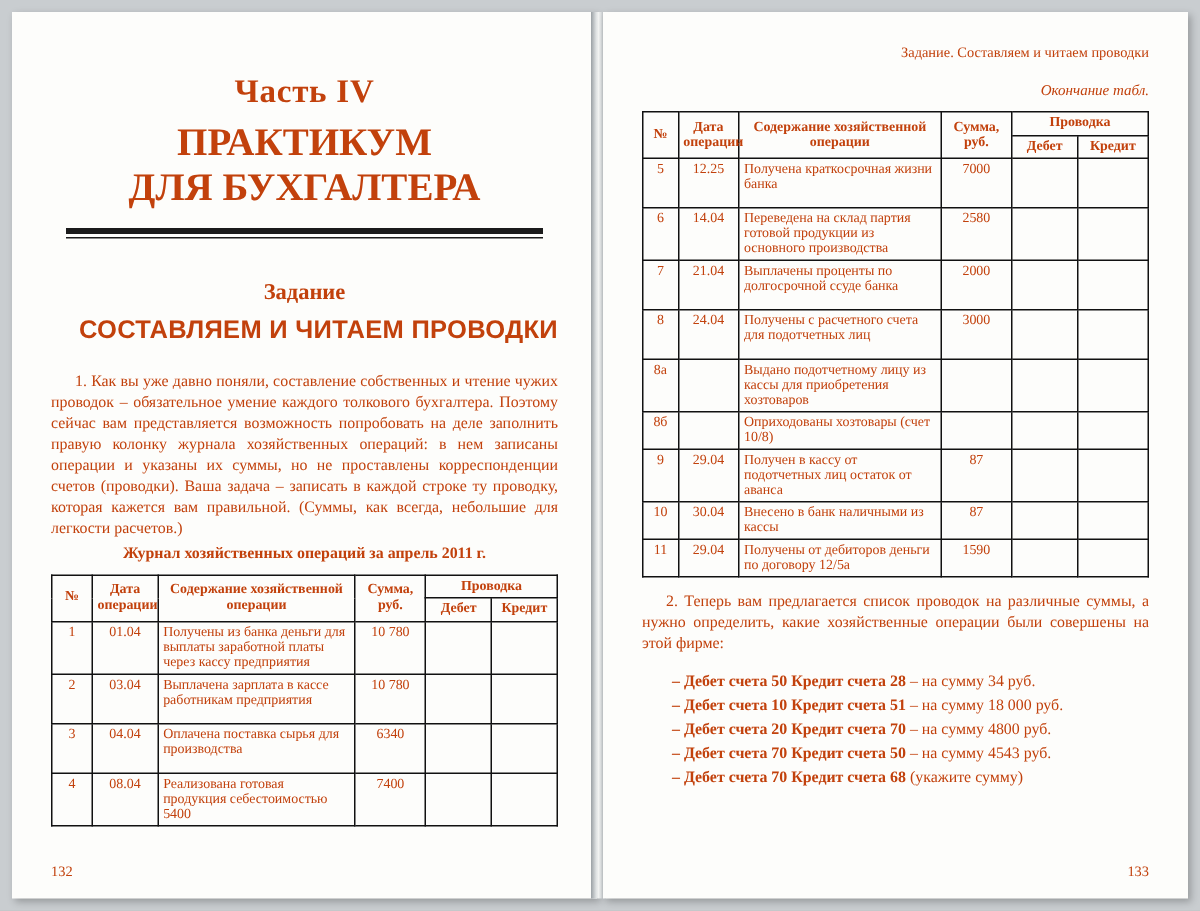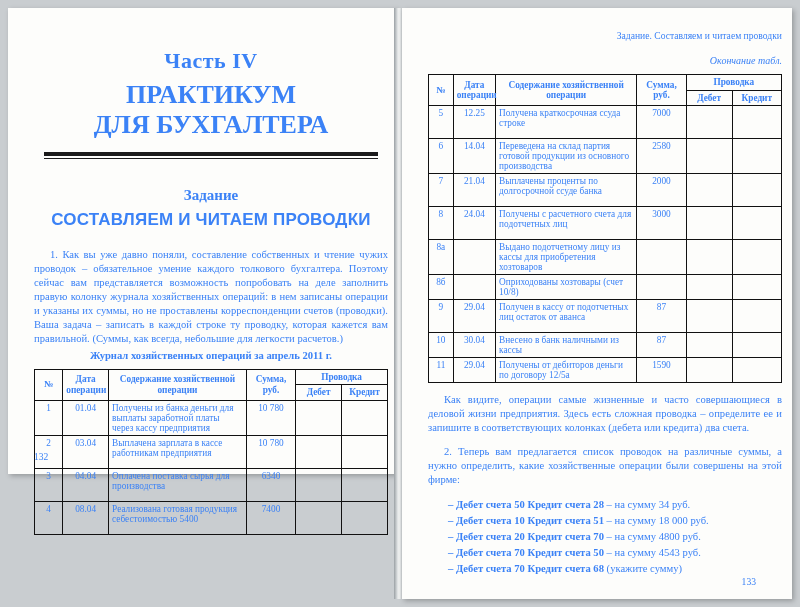--- a/index.html
+++ b/index.html
@@ -16,44 +16,44 @@
     font-family: "Liberation Serif", serif;
   }
   .sheet {
     position: absolute;
     background: #fdfdfb;
   }
   .left-sheet {
     left: 8px;
     top: 8px;
     width: 390px;
-    height: 466px;
+    height: 591px;
     box-shadow: 2px 2px 5px rgba(0,0,0,0.25);
   }
   .right-sheet {
     left: 402px;
     top: 8px;
     width: 390px;
     height: 591px;
     box-shadow: 2px 2px 5px rgba(0,0,0,0.25);
   }
   .gutter {
     position: absolute;
     left: 394px;
     top: 8px;
     width: 10px;
     height: 591px;
     background: linear-gradient(to right, #9aa0a4 0%, #dfe2e3 35%, #f2f3f2 50%, #dfe2e3 65%, #9aa0a4 100%);
   }
   .inner {
     position: absolute;
     left: 0; top: 0; right: 0; bottom: 0;
-    padding: 22px 10px 18px 26px;
+    padding: 22px 26px 18px 26px;
     box-sizing: border-box;
-    color: #3b82f6;
+    color: #c2410c;
   }
   
   .part-title {
     text-align: center;
     font-weight: bold;
     font-size: 22px;
     letter-spacing: 0.5px;
     margin-top: 18px;
   }
   .part-head1 {
@@ -79,21 +79,21 @@
     background: #1b1b1b;
     margin: 0 10px 0 10px;
   }
   .task-word {
     text-align: center;
     font-weight: bold;
     font-size: 15px;
     margin-top: 28px;
   }
   .task-title {
-    text-align: center;
+    text-align: right;
     font-weight: bold;
     font-size: 17px;
     font-family: "Liberation Sans", sans-serif;
     margin-top: 6px;
     letter-spacing: 0.2px;
   }
   .body-par {
     font-size: 10.6px;
     line-height: 1.32;
     text-align: justify;
@@ -157,21 +157,21 @@
     padding-left: 20px;
   }
   .bullets b { font-weight: bold; }
   .ital { }
   .folio {
     position: absolute;
     bottom: 12px;
     font-size: 9.6px;
   }
   .folio-left { left: 26px; }
-  .folio-right { right: 36px; }
+  .folio-right { right: 26px; }
 </style>
 </head>
 <body>
 
 <div class="page">
 
   <div class="sheet left-sheet">
     <div class="inner">
 
       <div class="part-title">Часть IV</div>
@@ -277,21 +277,21 @@
           </tr>
           <tr>
             <th>Дебет</th>
             <th>Кредит</th>
           </tr>
         </thead>
         <tbody>
           <tr class="tall">
             <td class="c-num">5</td>
             <td class="c-date">12.25</td>
-            <td>Получена краткосрочная ссуда строке</td>
+            <td>Получена краткосрочная жизни банка</td>
             <td class="c-sum">7000</td>
             <td></td>
             <td></td>
           </tr>
           <tr class="tall">
             <td class="c-num">6</td>
             <td class="c-date">14.04</td>
             <td>Переведена на склад партия готовой продукции из основного производства</td>
             <td class="c-sum">2580</td>
             <td></td>
@@ -349,21 +349,20 @@
             <td class="c-num">11</td>
             <td class="c-date">29.04</td>
             <td>Получены от дебиторов деньги по договору 12/5а</td>
             <td class="c-sum">1590</td>
             <td></td>
             <td></td>
           </tr>
         </tbody>
       </table>
 
-      <div class="right-par">Как видите, операции самые жизненные и часто совершающиеся в деловой жизни предприятия. Здесь есть сложная проводка – определите ее и запишите в соответствующих колонках (дебета или кредита) два счета.</div>
       <div class="right-par">2. Теперь вам предлагается список проводок на различные суммы, а нужно определить, какие хозяйственные операции были совершены на этой фирме:</div>
 
       <div class="bullets">
         <div>
           <b>– Дебет счета 50 Кредит счета 28</b><span> – на сумму 34 руб.</span>
         </div>
         <div>
           <b>– Дебет счета 10 Кредит счета 51</b><span> – на сумму 18 000 руб.</span>
         </div>
         <div>

